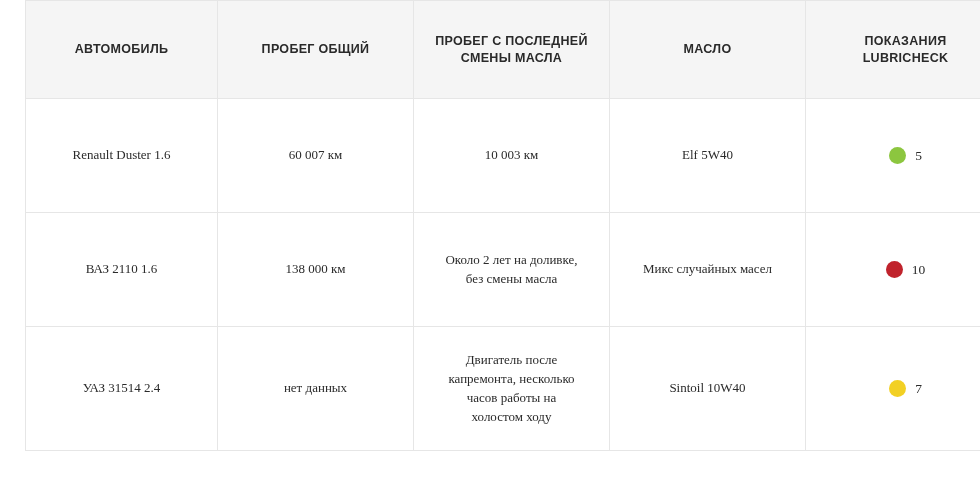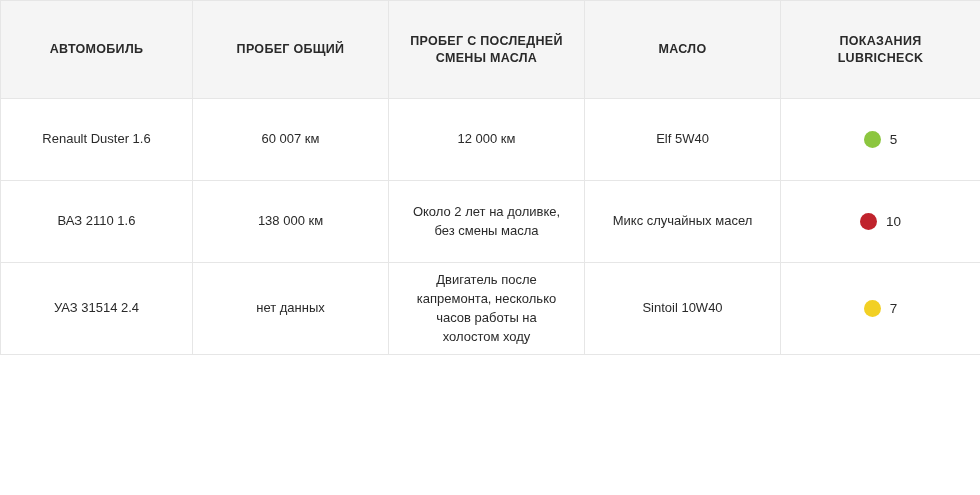--- a/index.html
+++ b/index.html
@@ -11,20 +11,21 @@
     width: 980px;
     height: 495px;
     font-family: "Liberation Sans", sans-serif;
     color: #2a2a2a;
     overflow: hidden;
   }
   .table-wrap {
     width: 828px;
     height: 495px;
     box-sizing: border-box;
+    margin-left: 25px;
   }
   table.data-table {
     width: 980px;
     border-collapse: collapse;
     table-layout: fixed;
   }
   table.data-table thead th {
     background: #f5f5f5;
     font-size: 12.5px;
     font-weight: bold;
@@ -38,23 +39,24 @@
     border: 1px solid #e6e6e6;
     line-height: 1.35;
   }
   table.data-table tbody td {
     background: #ffffff;
     font-size: 13px;
     color: #2a2a2a;
     text-align: center;
     vertical-align: middle;
     height: 65px;
-    padding: 8px 10px;
+    padding: 24px 10px;
     border: 1px solid #e6e6e6;
     line-height: 1.45;
+    font-family: Liberation Serif, serif;
   }
   col.c1 { width: 192px; }
   col.c2 { width: 196px; }
   col.c3 { width: 196px; }
   col.c4 { width: 196px; }
   col.c5 { width: 200px; }
 
   .indicator-cell-inner {
     display: flex;
     align-items: center;
@@ -96,21 +98,21 @@
 смены масла</th>
         <th class="multiline">Масло</th>
         <th class="multiline">Показания
 Lubricheck</th>
       </tr>
     </thead>
     <tbody>
       <tr>
         <td>Renault Duster 1.6</td>
         <td>60 007 км</td>
-        <td class="multiline">12 000 км</td>
+        <td class="multiline">10 003 км</td>
         <td class="multiline">Elf 5W40</td>
         <td>
           <div class="indicator-cell-inner">
             <span class="dot" style="background: rgb(140, 198, 63);"></span>
             <span class="dot-value">5</span>
           </div>
         </td>
       </tr>
       <tr>
         <td>ВАЗ 2110 1.6</td>

